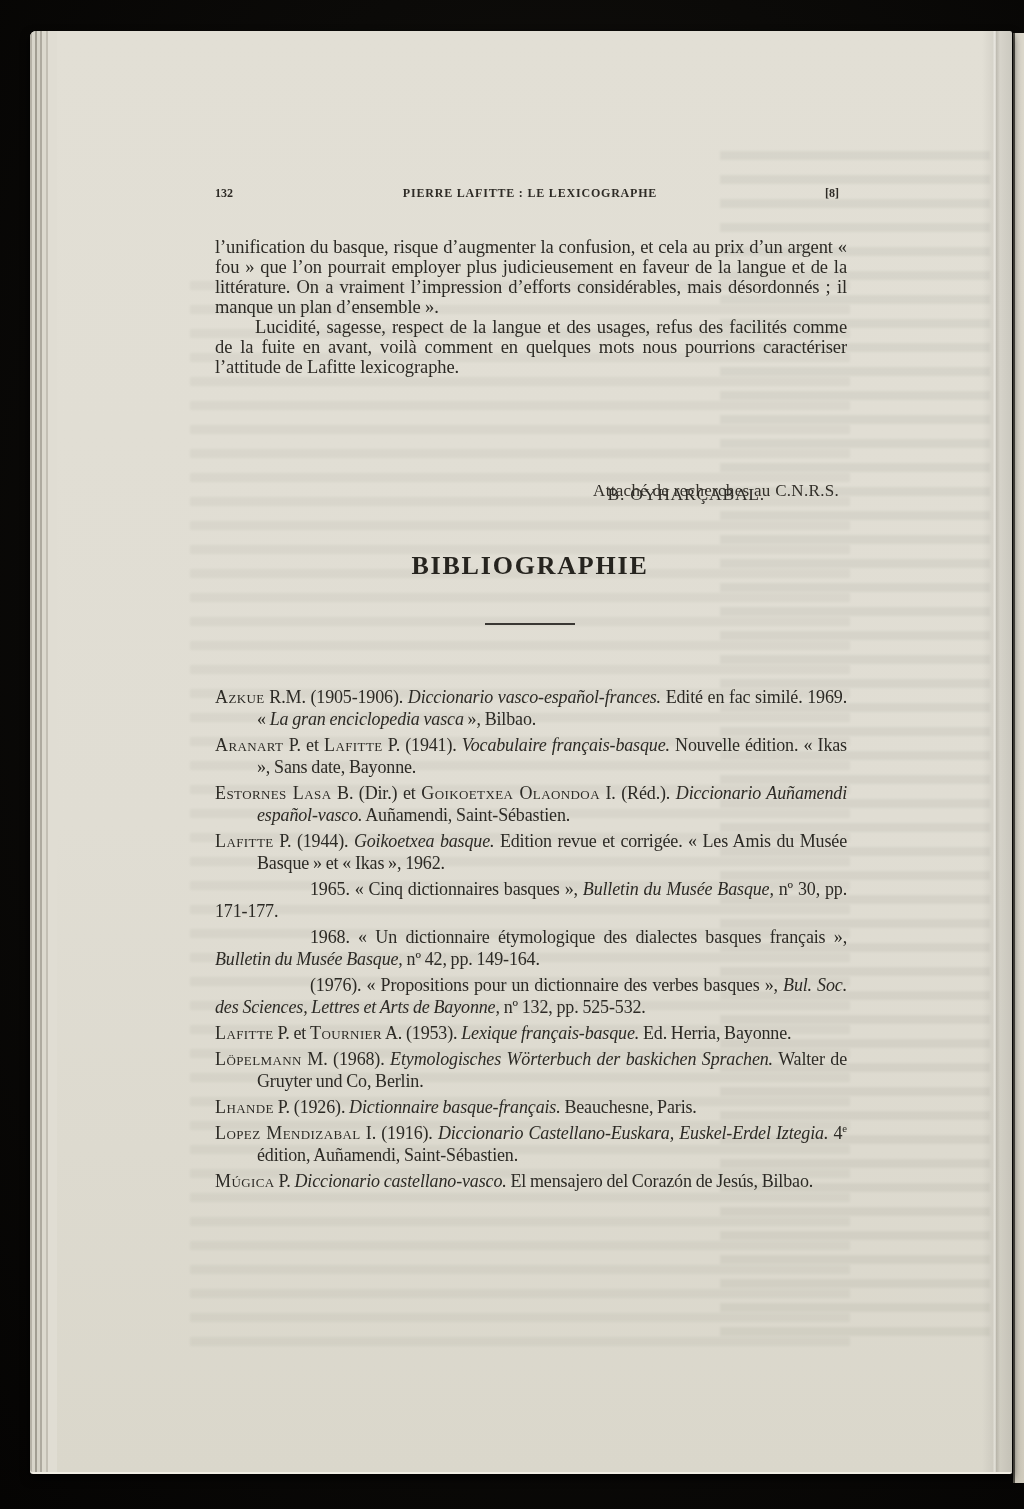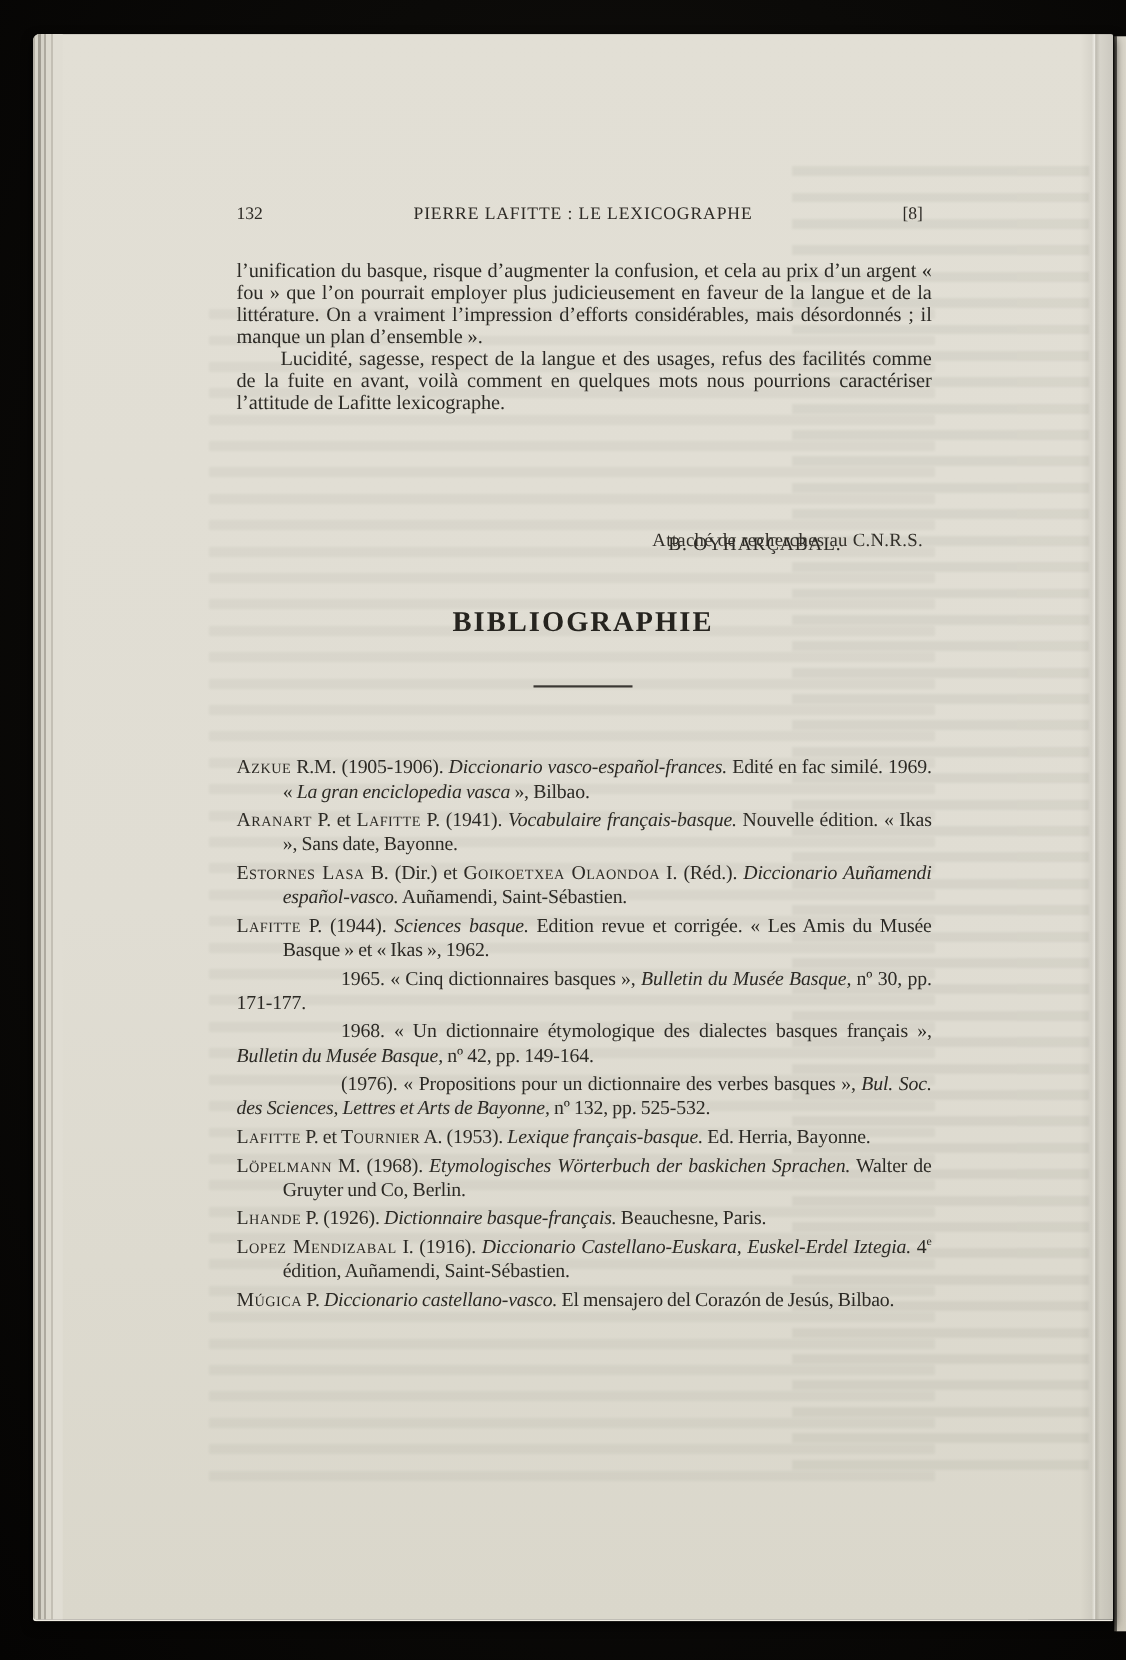--- a/index.html
+++ b/index.html
@@ -45,21 +45,21 @@
   .bleed{
     position:absolute;pointer-events:none;opacity:0.055;filter:blur(1.2px);
     background:repeating-linear-gradient(180deg,
       #5a5f50 0 9px, transparent 9px 24px);
   }
   .bleed.b1{left:160px;top:250px;width:660px;height:1080px;}
   .bleed.b2{left:690px;top:120px;width:270px;height:1200px;opacity:0.07;}
 
   .running-head{
     position:absolute;left:185px;top:155px;width:630px;height:22px;
-    font-size:16px;color:#2e2b26;
+    font-size:12px;color:#2e2b26;font-weight:bold;
   }
   .running-head .num{position:absolute;left:0;top:0;}
   .running-head .title{
     position:absolute;left:0;right:0;top:0;text-align:center;letter-spacing:0.8px;
   }
   .running-head .issue{position:absolute;right:6px;top:0;}
 
   .body-text{
     position:absolute;left:185px;top:206px;width:632px;
     font-size:18.5px;line-height:20px;color:#2c2a25;
@@ -131,21 +131,21 @@
     </div>
     <div class="affiliation">Attaché de recherches au C.N.R.S.</div>
 
     <h2 class="biblio-heading">BIBLIOGRAPHIE</h2>
     <div class="divider"></div>
 
     <div class="entries" id="entries">
         <p class="entry hang"><span class="sc">Azkue</span><span> R.M. (1905-1906). </span><span class="i">Diccionario vasco-español-frances.</span><span> Edité en fac similé. 1969. « </span><span class="i">La gran enciclopedia vasca</span><span> », Bilbao.</span></p>
         <p class="entry hang"><span class="sc">Aranart</span><span> P. et </span><span class="sc">Lafitte</span><span> P. (1941). </span><span class="i">Vocabulaire français-basque.</span><span> Nouvelle édition. « Ikas », Sans date, Bayonne.</span></p>
         <p class="entry hang"><span class="sc">Estornes Lasa</span><span> B. (Dir.) et </span><span class="sc">Goikoetxea Olaondoa</span><span> I. (Réd.). </span><span class="i">Diccionario Auñamendi español-vasco.</span><span> Auñamendi, Saint-Sébastien.</span></p>
-        <p class="entry hang"><span class="sc">Lafitte</span><span> P. (1944). </span><span class="i">Sciences basque.</span><span> Edition revue et corrigée. « Les Amis du Musée Basque » et « Ikas », 1962.</span></p>
+        <p class="entry hang"><span class="sc">Lafitte</span><span> P. (1944). </span><span class="i">Goikoetxea basque.</span><span> Edition revue et corrigée. « Les Amis du Musée Basque » et « Ikas », 1962.</span></p>
         <p class="entry para"><span>1965. « Cinq dictionnaires basques », </span><span class="i">Bulletin du Musée Basque,</span><span> nº 30, pp. 171-177.</span></p>
         <p class="entry para"><span>1968. « Un dictionnaire étymologique des dialectes basques français », </span><span class="i">Bulletin du Musée Basque,</span><span> nº 42, pp. 149-164.</span></p>
         <p class="entry para"><span>(1976). « Propositions pour un dictionnaire des verbes basques », </span><span class="i">Bul. Soc. des Sciences, Lettres et Arts de Bayonne,</span><span> nº 132, pp. 525-532.</span></p>
         <p class="entry hang"><span class="sc">Lafitte</span><span> P. et </span><span class="sc">Tournier</span><span> A. (1953). </span><span class="i">Lexique français-basque.</span><span> Ed. Herria, Bayonne.</span></p>
         <p class="entry hang"><span class="sc">Löpelmann</span><span> M. (1968). </span><span class="i">Etymologisches Wörterbuch der baskichen Sprachen.</span><span> Walter de Gruyter und Co, Berlin.</span></p>
         <p class="entry hang"><span class="sc">Lhande</span><span> P. (1926). </span><span class="i">Dictionnaire basque-français.</span><span> Beauchesne, Paris.</span></p>
         <p class="entry hang"><span class="sc">Lopez Mendizabal</span><span> I. (1916). </span><span class="i">Diccionario Castellano-Euskara, Euskel-Erdel Iztegia.</span><span> 4</span><span class="sup">e</span><span> édition, Auñamendi, Saint-Sébastien.</span></p>
         <p class="entry hang"><span class="sc">Múgica</span><span> P. </span><span class="i">Diccionario castellano-vasco.</span><span> El mensajero del Corazón de Jesús, Bilbao.</span></p>
       </div>
   </div>

